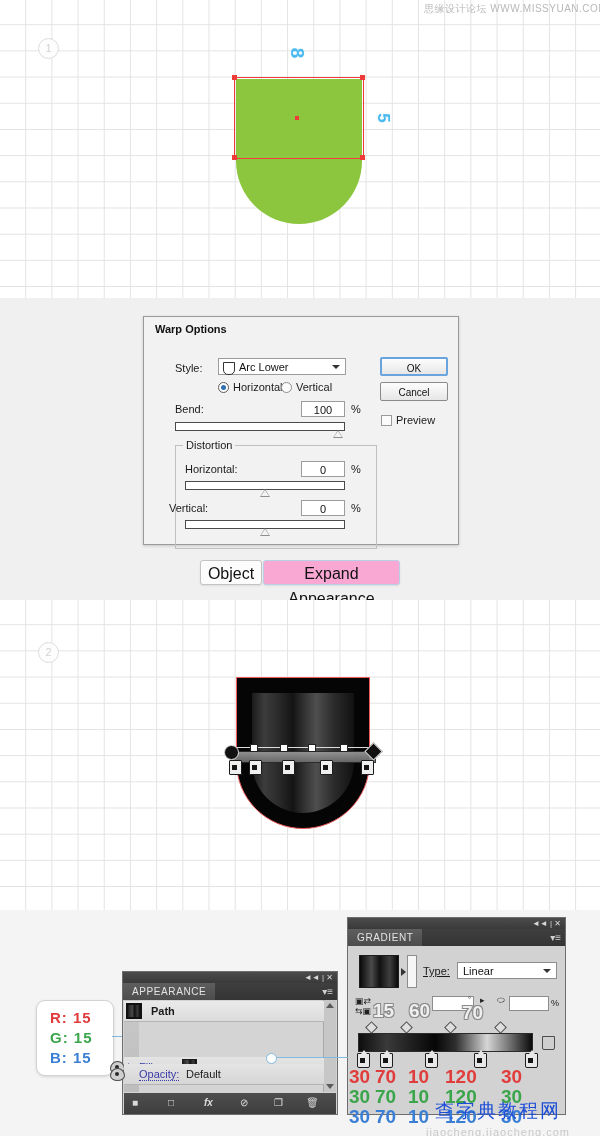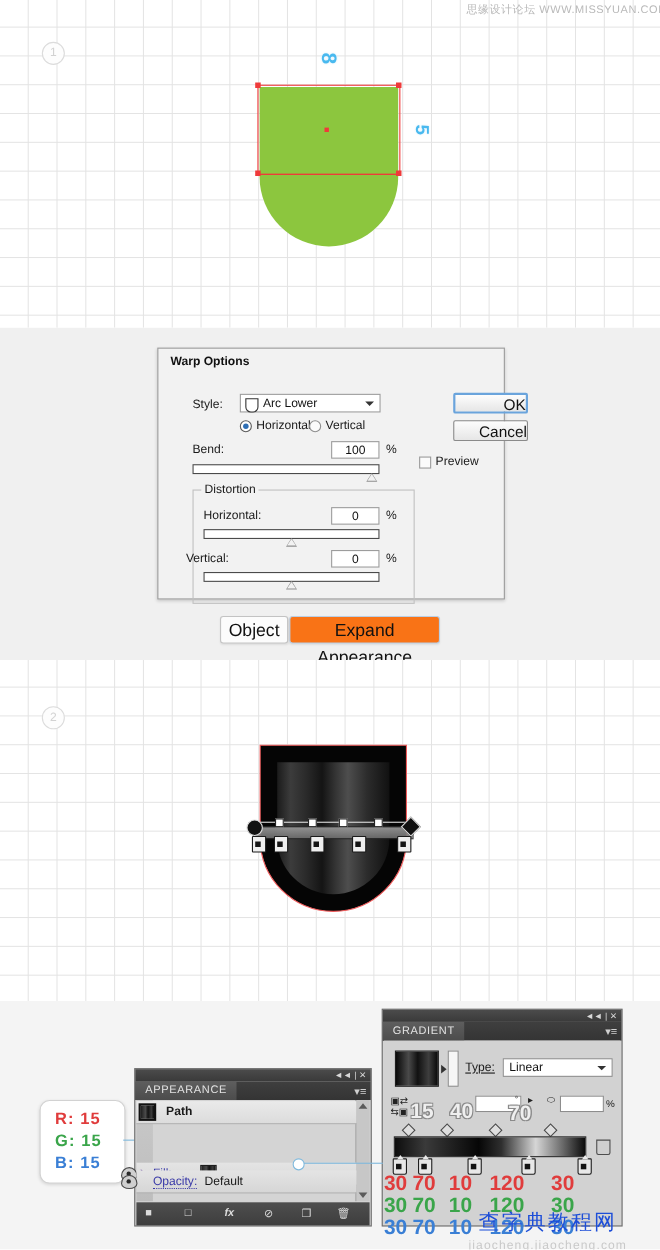--- a/index.html
+++ b/index.html
@@ -82,32 +82,32 @@
     font-size:11px;color:#111;line-height:16px;text-align:center;box-sizing:border-box;}
   .slider{position:absolute;height:9px;background:#fff;border:1px solid #4a4a4a;
     box-sizing:border-box;}
   .sl-thumb{position:absolute;width:0;height:0;border-left:5px solid transparent;
     border-right:5px solid transparent;border-bottom:8px solid #8e8e8e;}
   .sl-thumb:after{content:"";position:absolute;left:-4px;top:1px;width:0;height:0;
     border-left:4px solid transparent;border-right:4px solid transparent;border-bottom:6px solid #f2f2f2;}
   .group{position:absolute;border:1px solid #c0c0c0;}
   .group-lbl{position:absolute;background:#f2f2f2;font-size:11px;color:#1a1a1a;padding:0 3px;}
   .btn{position:absolute;height:19px;border:1px solid #8a8a8a;border-radius:2px;
-    background:linear-gradient(180deg,#fdfdfd,#e6e6e6);font-size:14px;color:#111;
-    text-align:right;line-height:19px;box-sizing:border-box;margin-left:32px;}
+    background:linear-gradient(180deg,#fdfdfd,#e6e6e6);font-size:10px;color:#111;
+    text-align:center;line-height:19px;box-sizing:border-box;}
   .btn.primary{border:2px solid #6aa4dc;}
   .chk{position:absolute;width:11px;height:11px;border:1px solid #9a9a9a;background:#fbfbfb;
     box-sizing:border-box;}
   .pct{position:absolute;font-size:11px;color:#1a1a1a;}
 
   
   .obtn{position:absolute;height:25px;border:1px solid #c3c3c3;border-radius:3px;
     background:#fcfcfc;font-size:16px;color:#111;line-height:25px;text-align:center;
     box-sizing:border-box;box-shadow:0 1px 2px rgba(0,0,0,.08);}
-  .obtn.hl{background:#f97316;border-color:#b9cfe6;}
+  .obtn.hl{background:#f9a8d4;border-color:#b9cfe6;}
 
   
   .panel{position:absolute;background:#d4d4d4;border:1px solid #6d6d6d;}
   .pbar{position:absolute;left:0;right:0;top:0;height:11px;
     background:linear-gradient(180deg,#4b4b4b,#3a3a3a);}
   .pbar .ctl{position:absolute;right:4px;top:1px;font-size:8px;color:#d8d8d8;}
   .ptab{position:absolute;left:0;top:11px;height:17px;
     background:linear-gradient(180deg,#5e5e5e,#4c4c4c);color:#e4e4e4;font-size:10px;
     line-height:17px;padding:0 9px;letter-spacing:.6px;}
   .ptabbg{position:absolute;left:0;right:0;top:11px;height:17px;
@@ -356,21 +356,21 @@
     <span style="position:absolute;left:6px;top:60px;font-size:9px;color:#222;">⇆▣</span>
     <span class="gfield" style="left:83px;top:50px;width:42px;"></span>
     <span style="position:absolute;left:119px;top:49px;font-size:8px;color:#333;">°</span>
     <span class="gfield" style="left:129px;top:50px;width:30px;background:#d2d2d2;border-color:#d2d2d2;"></span>
     <span style="position:absolute;left:131px;top:49px;font-size:9px;color:#222;">▸</span>
     <span style="position:absolute;left:148px;top:49px;font-size:9px;color:#222;">⬭</span>
     <span class="gfield" style="left:160px;top:50px;width:40px;"></span>
     <span class="alabel" style="left:202px;top:52px;font-size:9px;">%</span>
 
     <span class="gnum" style="left:24px;top:54px;">15</span>
-    <span class="gnum" style="left:60px;top:54px;">40</span>
+    <span class="gnum" style="left:60px;top:54px;">60</span>
     <span class="gnum" style="left:113px;top:56px;">70</span>
 
     <span class="gmid" style="left:18px;top:77px;"></span>
     <span class="gmid" style="left:53px;top:77px;"></span>
     <span class="gmid" style="left:97px;top:77px;"></span>
     <span class="gmid" style="left:147px;top:77px;"></span>
 
     <span class="gbar" style="left:9px;top:87px;width:175px;"></span>
     <span class="trash" style="left:193px;top:90px;"></span>
 

